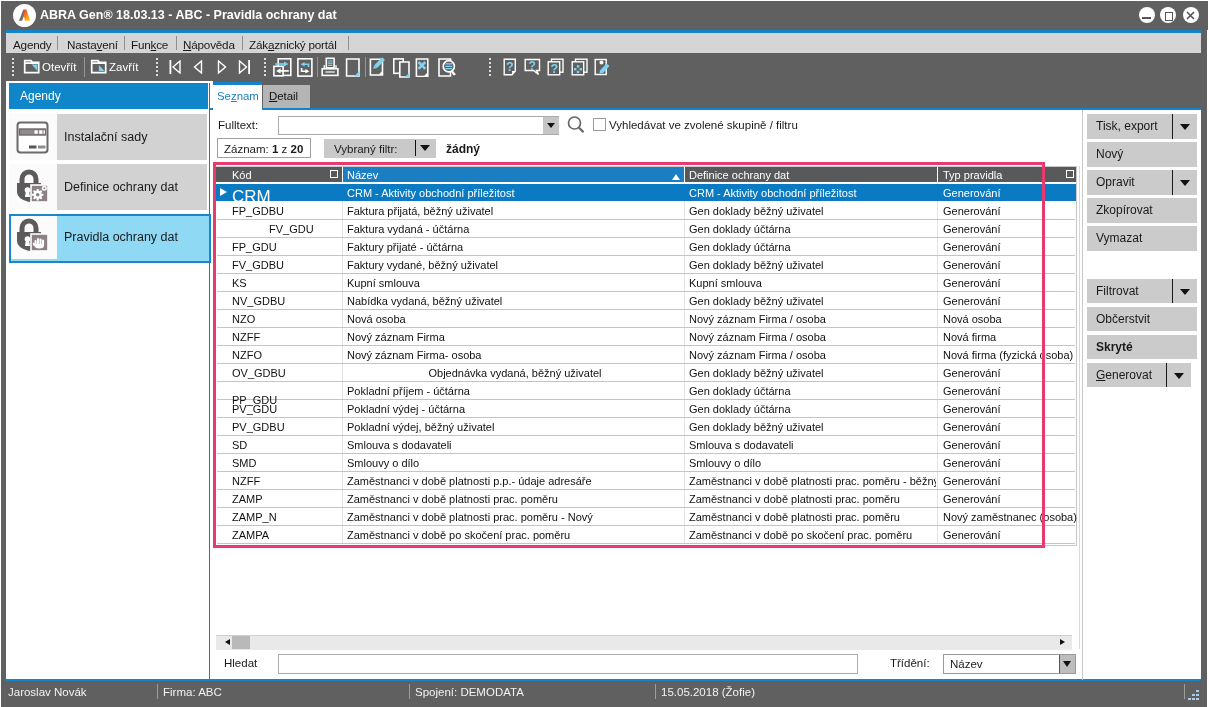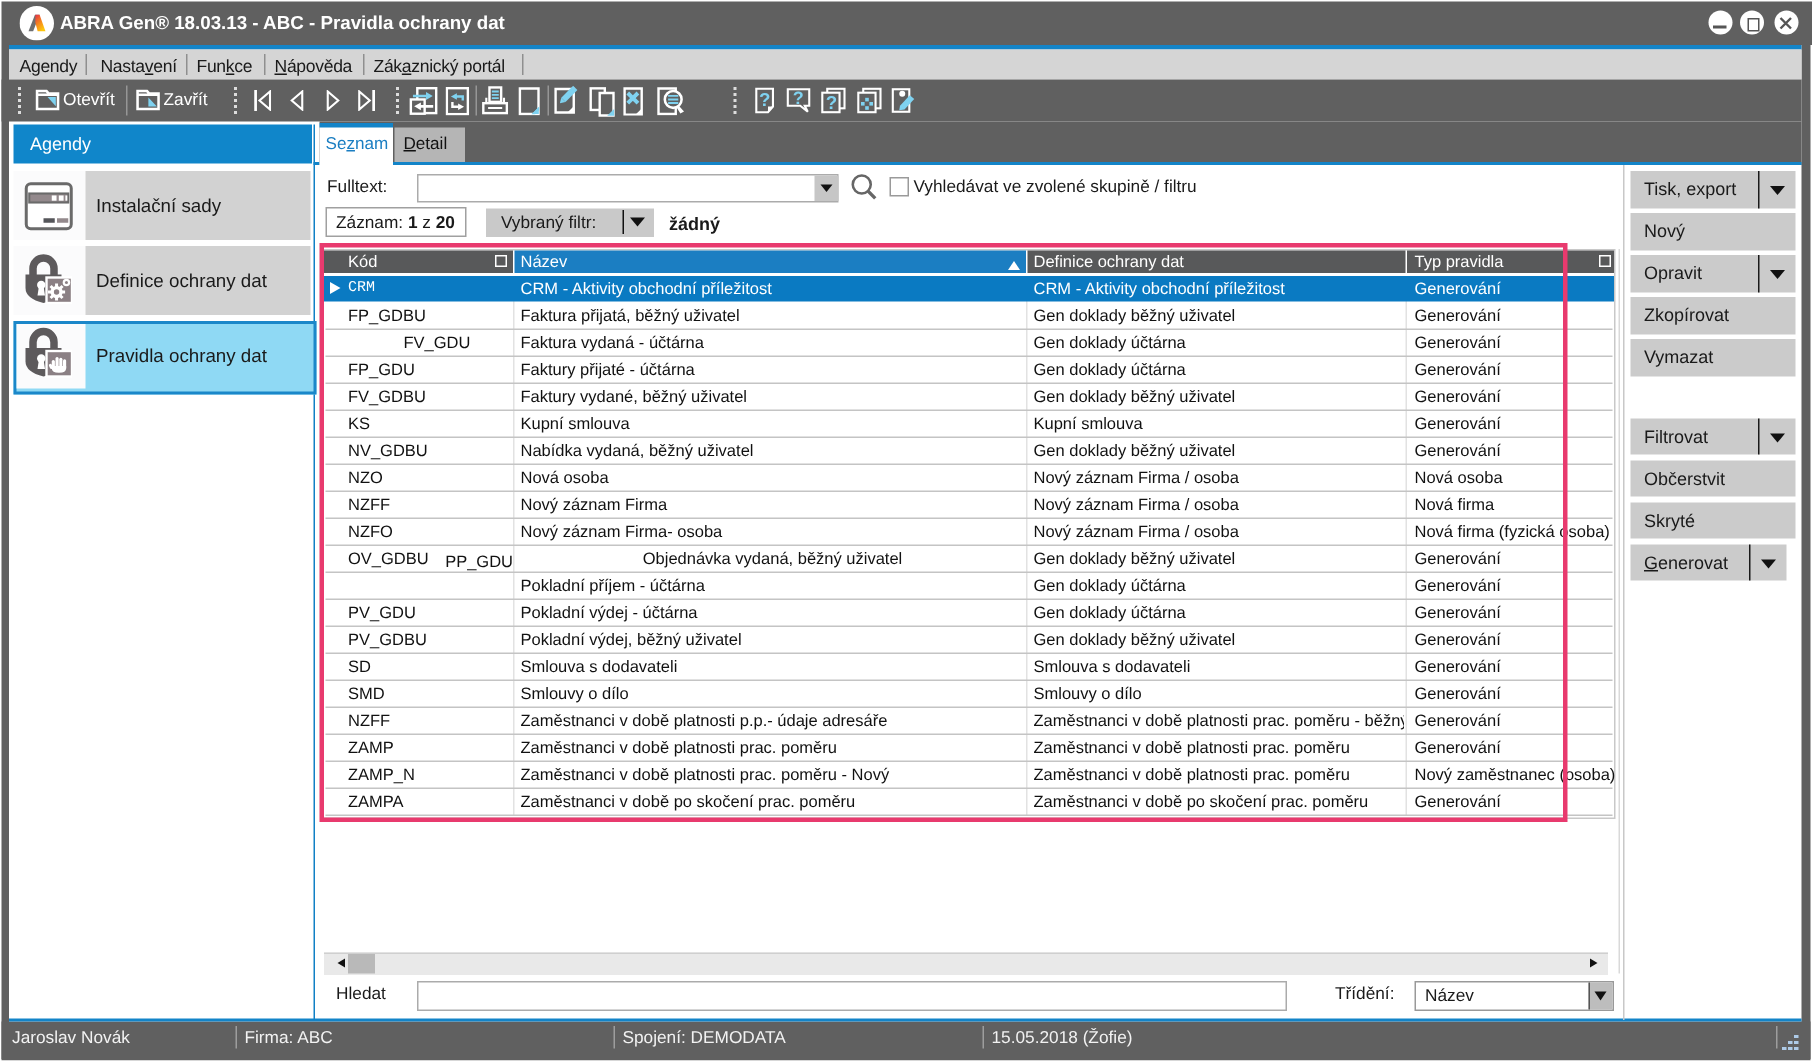--- a/index.html
+++ b/index.html
@@ -253,21 +253,21 @@
 <div class="ab" style="left:689px;top:169px;font-size:11px;color:#fff;white-space:nowrap;">Definice ochrany dat</div>
 <div class="ab" style="left:943px;top:169px;font-size:11px;color:#fff;white-space:nowrap;">Typ pravidla</div>
 <div class="ab" style="left:330px;top:170px;width:8px;height:8px;border:1.2px solid #fff;box-sizing:border-box;"></div>
 <div class="ab" style="left:1066px;top:170px;width:8px;height:8px;border:1.2px solid #fff;box-sizing:border-box;"></div>
 <div class="ab" style="left:672px;top:176px;width:0;height:0;border:4.5px solid transparent;border-bottom:6px solid #fff;margin-top:-6px;"></div>
 <div class="ab" style="left:342px;top:184px;width:1px;height:360px;background:#e2e2e2;"></div>
 <div class="ab" style="left:684px;top:184px;width:1px;height:360px;background:#e2e2e2;"></div>
 <div class="ab" style="left:937px;top:184px;width:1px;height:360px;background:#e2e2e2;"></div>
 <div class="ab" style="left:216px;top:184px;width:860px;height:17px;background:#0a7ac2;"></div>
 <div class="ab" style="left:220px;top:188px;width:0;height:0;border:4.5px solid transparent;border-left:7px solid #fff;"></div>
-<div class="ab" style="left:232px;top:186.5px;width:110px;font-size:10px;color:#fff;white-space:nowrap;font-family:Liberation Mono, monospace;">CRM</div>
+<div class="ab" style="left:232px;top:186.5px;width:110px;font-size:17px;color:#fff;white-space:nowrap;">CRM</div>
 <div class="ab" style="left:347px;top:186.5px;width:336px;font-size:11px;color:#fff;white-space:nowrap;">CRM - Aktivity obchodní příležitost</div>
 <div class="ab" style="left:689px;top:186.5px;width:247px;overflow:hidden;font-size:11px;color:#fff;white-space:nowrap;">CRM - Aktivity obchodní příležitost</div>
 <div class="ab" style="left:943px;top:186.5px;width:133px;font-size:11px;color:#fff;white-space:nowrap;">Generování</div>
 <div class="ab" style="left:217px;top:219px;width:858px;height:1px;background:#c4c4c4;"></div>
 <div class="ab" style="left:232px;top:204.5px;width:110px;font-size:11px;color:#111;white-space:nowrap;">FP_GDBU</div>
 <div class="ab" style="left:347px;top:204.5px;width:336px;font-size:11px;color:#111;white-space:nowrap;">Faktura přijatá, běžný uživatel</div>
 <div class="ab" style="left:689px;top:204.5px;width:247px;overflow:hidden;font-size:11px;color:#111;white-space:nowrap;">Gen doklady běžný uživatel</div>
 <div class="ab" style="left:943px;top:204.5px;width:133px;font-size:11px;color:#111;white-space:nowrap;">Generování</div>
 <div class="ab" style="left:217px;top:237px;width:858px;height:1px;background:#c4c4c4;"></div>
 <div class="ab" style="left:232px;top:222.5px;width:110px;font-size:11px;color:#111;white-space:nowrap;padding-left:37px;">FV_GDU</div>
@@ -308,21 +308,21 @@
 <div class="ab" style="left:232px;top:348.5px;width:110px;font-size:11px;color:#111;white-space:nowrap;">NZFO</div>
 <div class="ab" style="left:347px;top:348.5px;width:336px;font-size:11px;color:#111;white-space:nowrap;">Nový záznam Firma- osoba</div>
 <div class="ab" style="left:689px;top:348.5px;width:247px;overflow:hidden;font-size:11px;color:#111;white-space:nowrap;">Nový záznam Firma / osoba</div>
 <div class="ab" style="left:943px;top:348.5px;width:133px;font-size:11px;color:#111;white-space:nowrap;">Nová firma (fyzická osoba)</div>
 <div class="ab" style="left:217px;top:381px;width:858px;height:1px;background:#c4c4c4;"></div>
 <div class="ab" style="left:232px;top:366.5px;width:110px;font-size:11px;color:#111;white-space:nowrap;">OV_GDBU</div>
 <div class="ab" style="left:347px;top:366.5px;width:336px;font-size:11px;color:#111;white-space:nowrap;text-align:center;">Objednávka vydaná, běžný uživatel</div>
 <div class="ab" style="left:689px;top:366.5px;width:247px;overflow:hidden;font-size:11px;color:#111;white-space:nowrap;">Gen doklady běžný uživatel</div>
 <div class="ab" style="left:943px;top:366.5px;width:133px;font-size:11px;color:#111;white-space:nowrap;">Generování</div>
 <div class="ab" style="left:217px;top:399px;width:858px;height:1px;background:#c4c4c4;"></div>
-<div class="ab" style="left:232px;top:369px;width:110px;font-size:11px;color:#111;white-space:nowrap;text-align:right;">PP_GDU</div>
+<div class="ab" style="left:232px;top:394px;width:110px;font-size:11px;color:#111;white-space:nowrap;">PP_GDU</div>
 <div class="ab" style="left:347px;top:384.5px;width:336px;font-size:11px;color:#111;white-space:nowrap;">Pokladní příjem - účtárna</div>
 <div class="ab" style="left:689px;top:384.5px;width:247px;overflow:hidden;font-size:11px;color:#111;white-space:nowrap;">Gen doklady účtárna</div>
 <div class="ab" style="left:943px;top:384.5px;width:133px;font-size:11px;color:#111;white-space:nowrap;">Generování</div>
 <div class="ab" style="left:217px;top:417px;width:858px;height:1px;background:#c4c4c4;"></div>
 <div class="ab" style="left:232px;top:402.5px;width:110px;font-size:11px;color:#111;white-space:nowrap;">PV_GDU</div>
 <div class="ab" style="left:347px;top:402.5px;width:336px;font-size:11px;color:#111;white-space:nowrap;">Pokladní výdej - účtárna</div>
 <div class="ab" style="left:689px;top:402.5px;width:247px;overflow:hidden;font-size:11px;color:#111;white-space:nowrap;">Gen doklady účtárna</div>
 <div class="ab" style="left:943px;top:402.5px;width:133px;font-size:11px;color:#111;white-space:nowrap;">Generování</div>
 <div class="ab" style="left:217px;top:435px;width:858px;height:1px;background:#c4c4c4;"></div>
 <div class="ab" style="left:232px;top:420.5px;width:110px;font-size:11px;color:#111;white-space:nowrap;">PV_GDBU</div>
@@ -390,21 +390,21 @@
 <div class="btn" style="left:1087px;top:226px;width:110px;height:24.5px;">
     <span>Vymazat</span>
   </div>
 <div class="btn" style="left:1087px;top:278.5px;width:110px;height:24.5px;">
     <span>Filtrovat</span>
     <div class="drop"></div>
   </div>
 <div class="btn" style="left:1087px;top:306.5px;width:110px;height:24.5px;">
     <span>Občerstvit</span>
   </div>
-<div class="btn" style="left:1087px;top:334.5px;width:110px;height:24.5px;">
+<div class="btn" style="left:1087px;top:334.5px;width:110px;height:24.5px;font-weight:bold;">
     <span>Skryté</span>
   </div>
 <div class="btn" style="left:1087px;top:362.5px;width:104px;height:24.5px;">
     <span><u>G</u>enerovat</span>
     <div class="drop"></div>
   </div>
 <div class="ab" style="left:8px;top:686px;font-size:11.5px;color:#f2f2f2;">Jaroslav Novák</div>
 <div class="ab" style="left:163px;top:686px;font-size:11.5px;color:#f2f2f2;">Firma: ABC</div>
 <div class="ab" style="left:415px;top:686px;font-size:11.5px;color:#f2f2f2;">Spojení: DEMODATA</div>
 <div class="ab" style="left:661px;top:686px;font-size:11.5px;color:#f2f2f2;text-align:right;">15.05.2018 (Žofie)</div>

